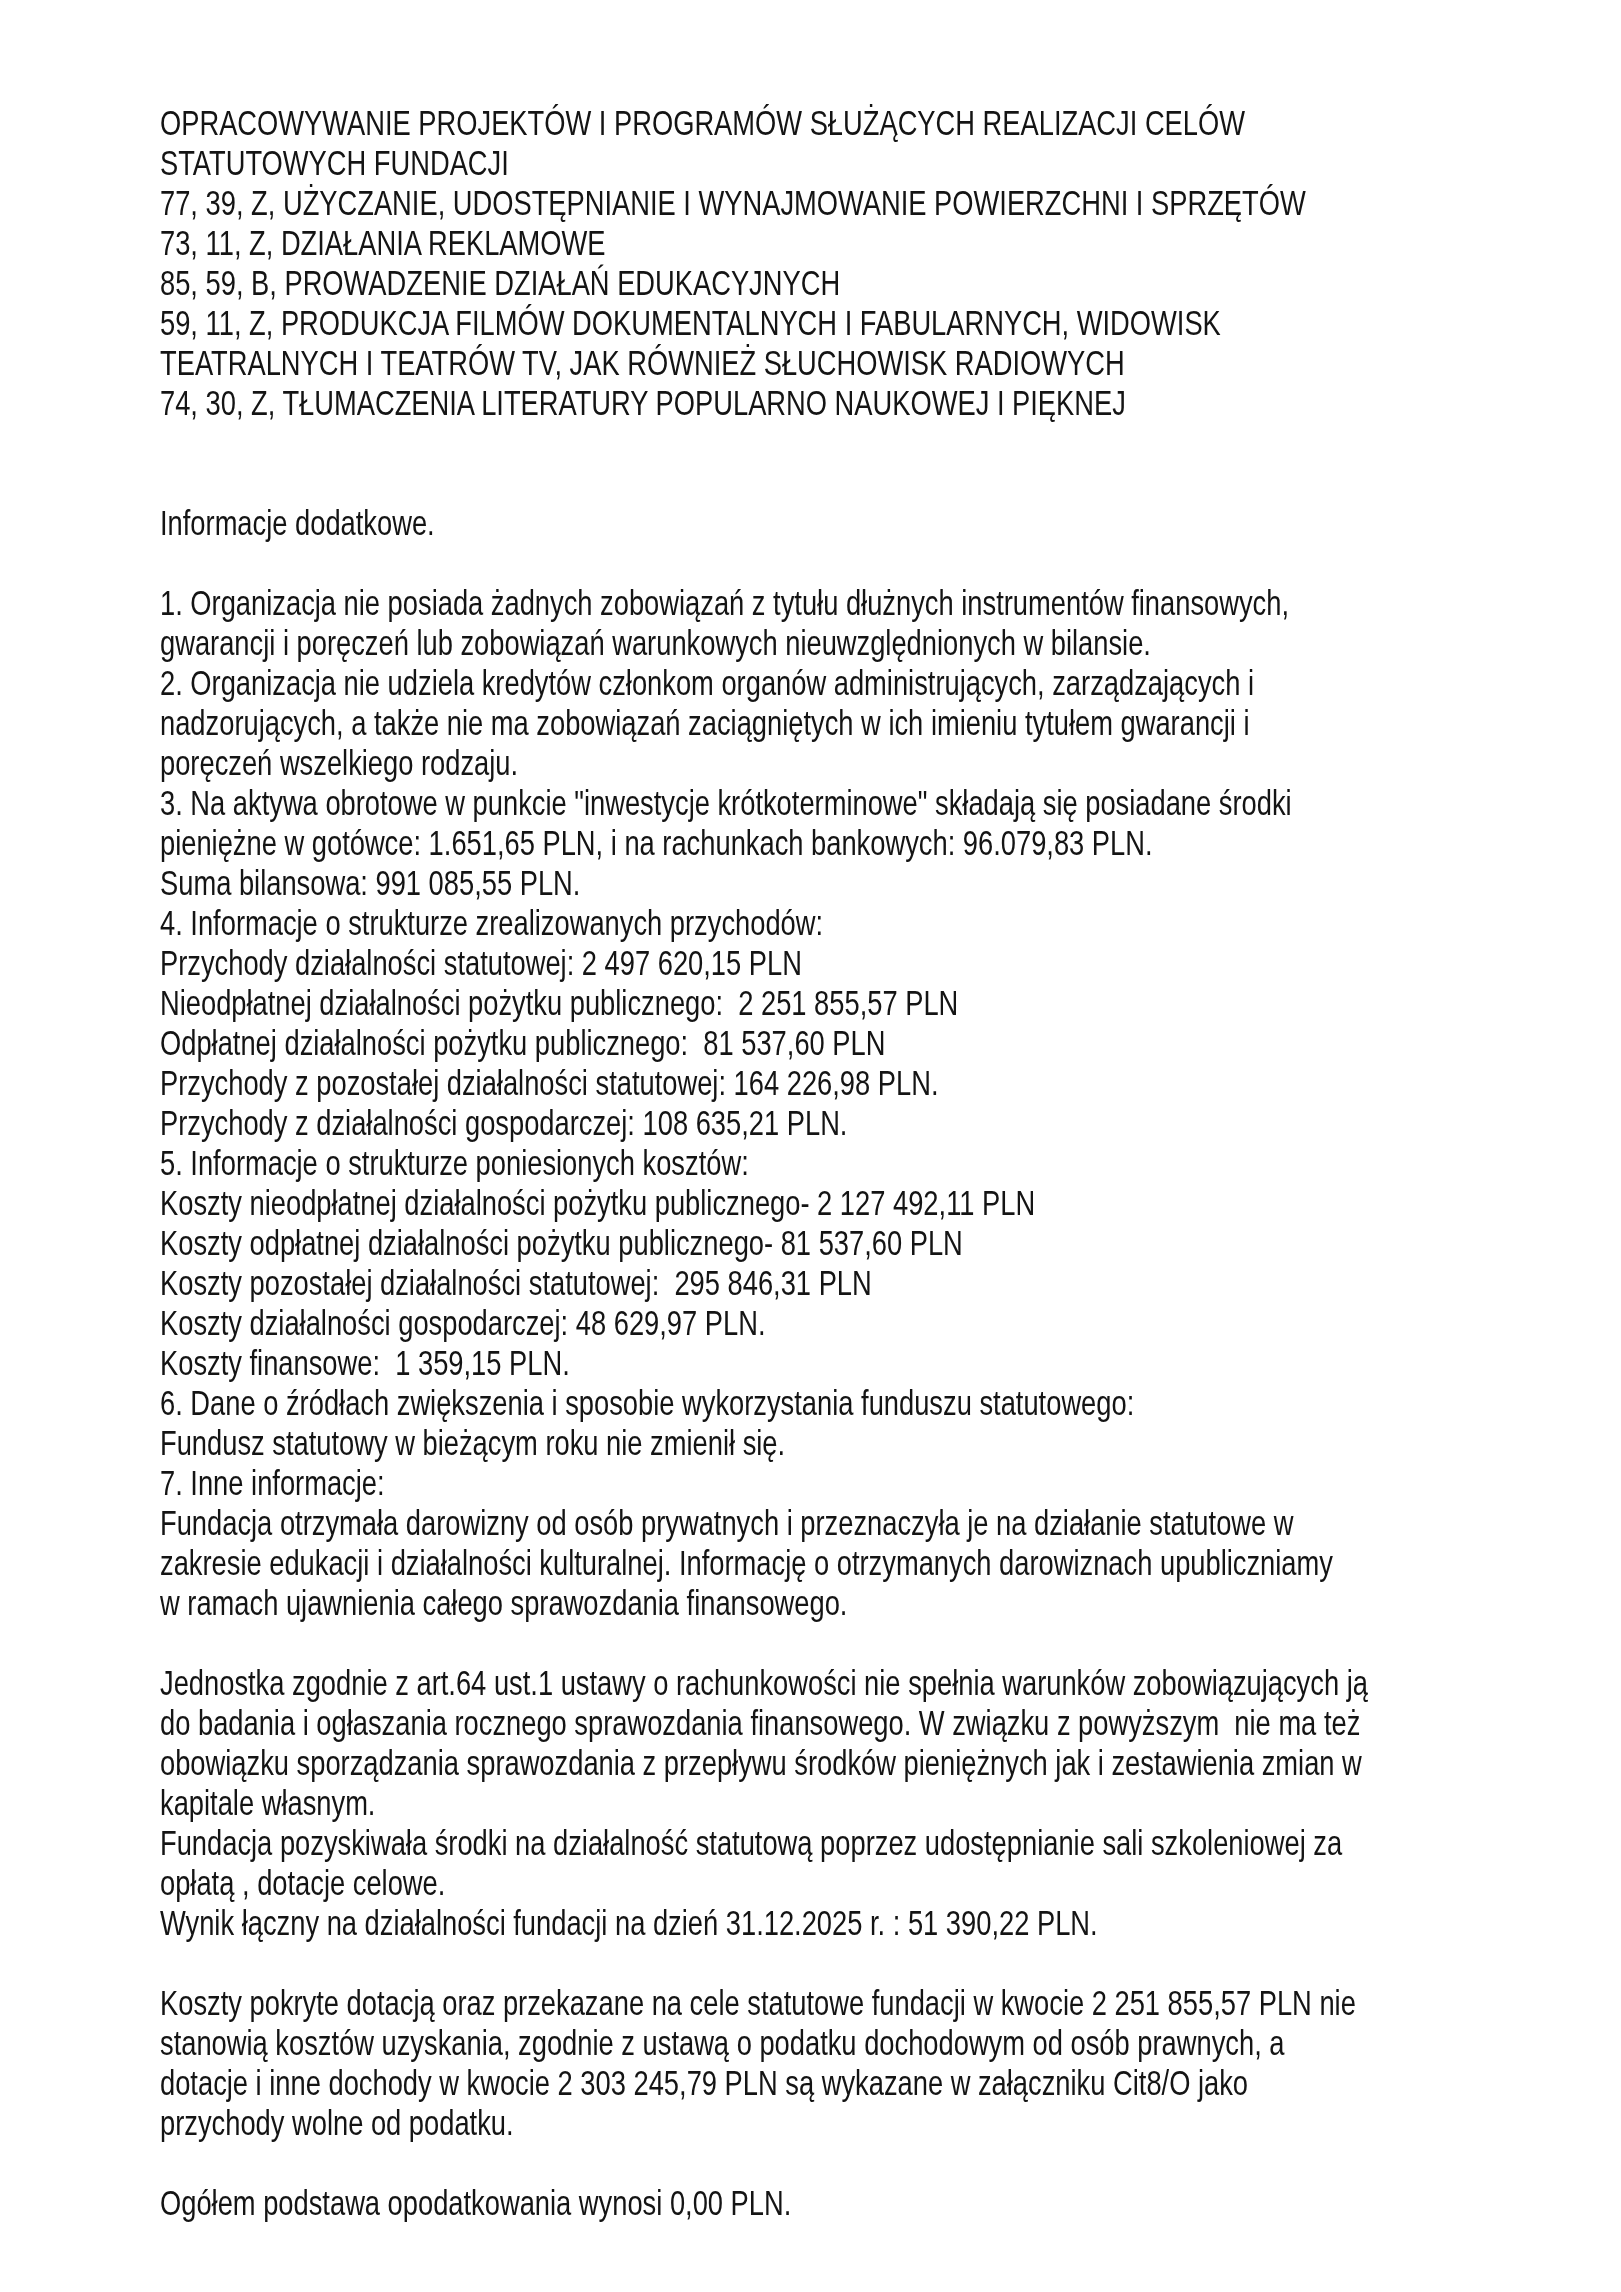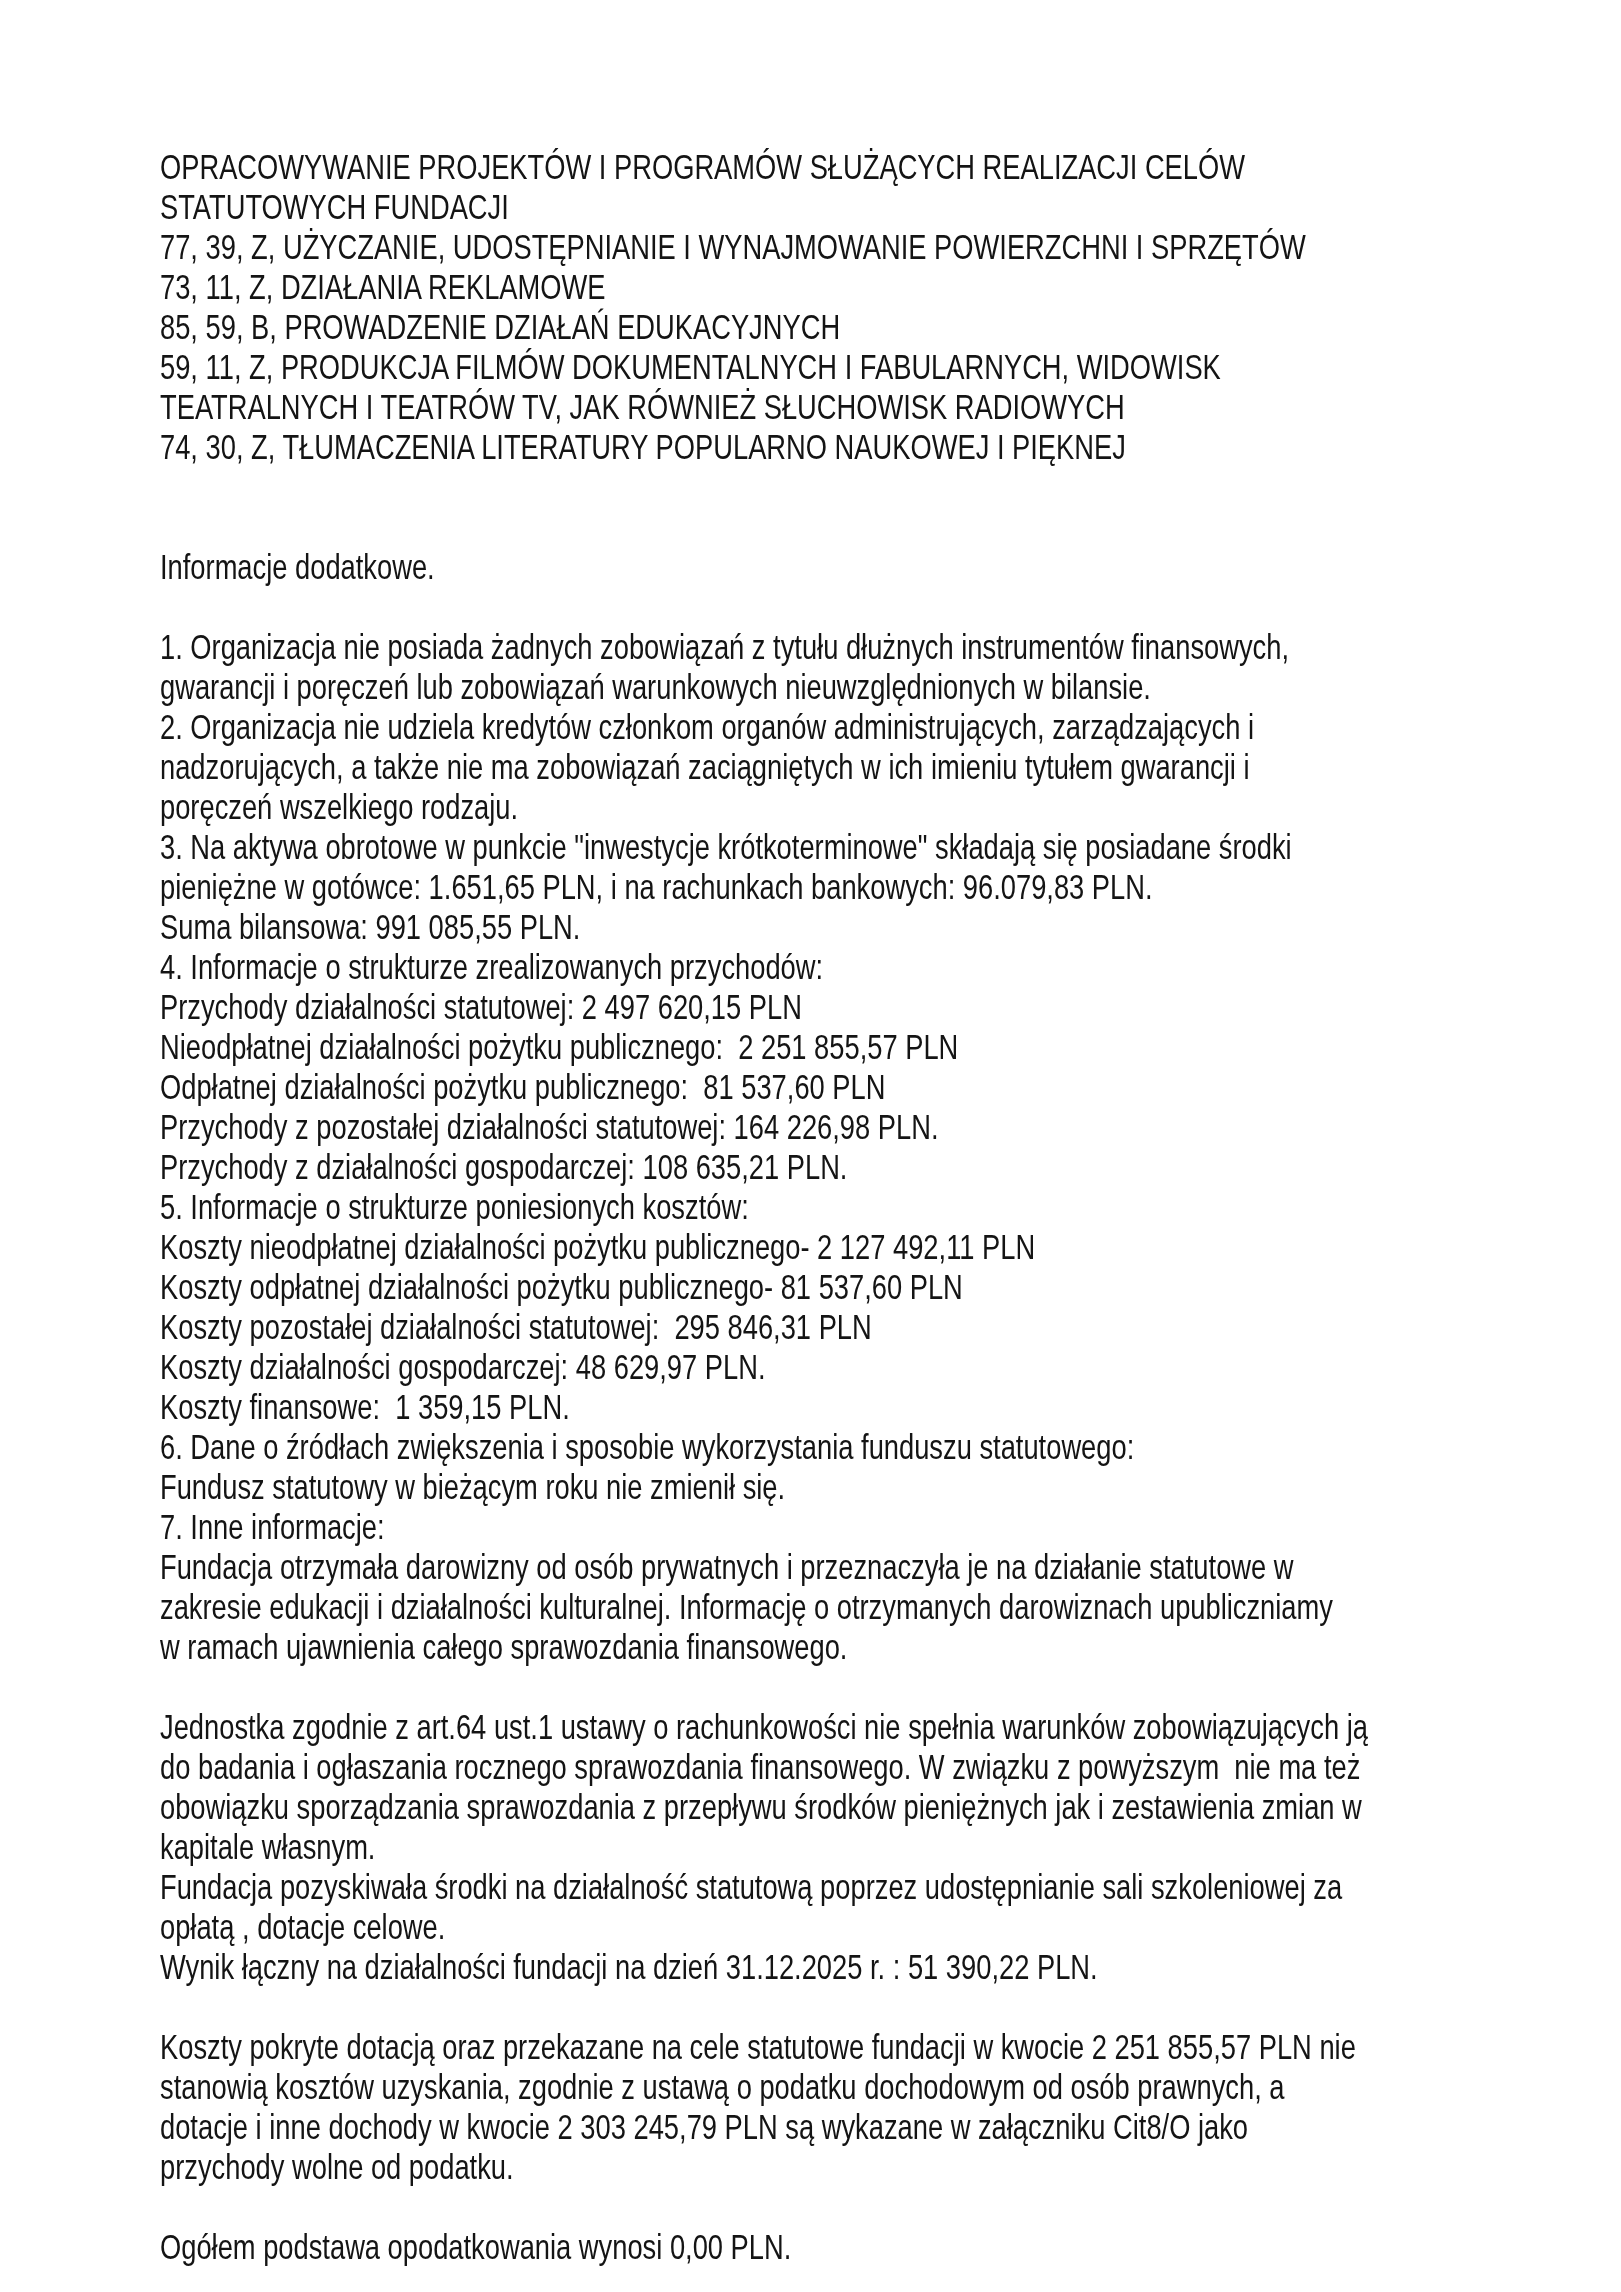--- a/index.html
+++ b/index.html
@@ -11,21 +11,20 @@
     height: 2293px;
     background: #ffffff;
     overflow: hidden;
     position: relative;
     font-family: "Liberation Sans", sans-serif;
   }
   .page {
     position: absolute;
     inset: 0;
     background: #ffffff;
-    margin-top: 44px;
   }
   
   .text-column {
     position: absolute;
     left: 160px;
     top: 103px;
     width: 1813px;
     transform: scaleX(0.78);
     transform-origin: 0 0;
   }

